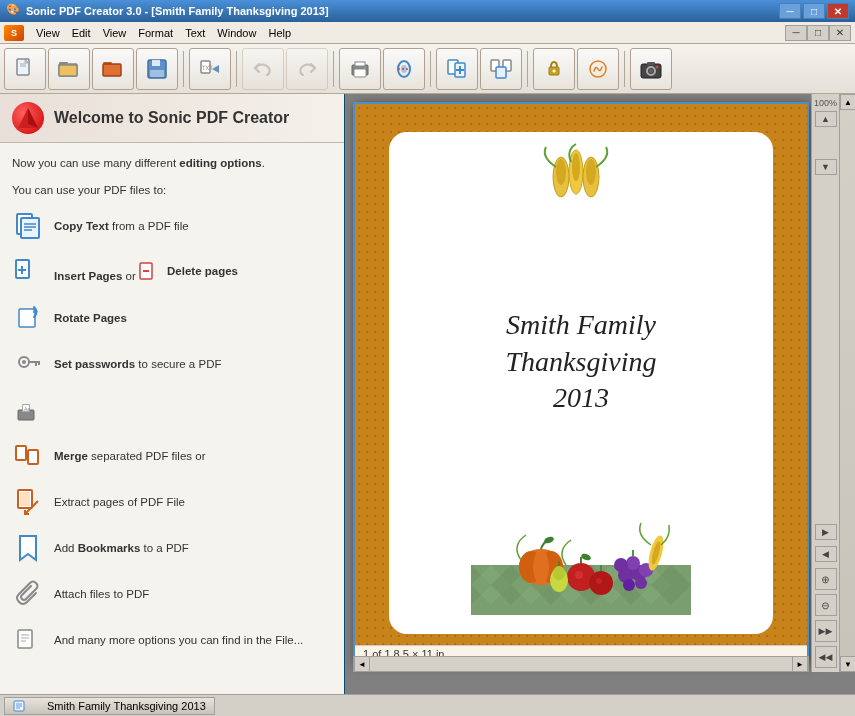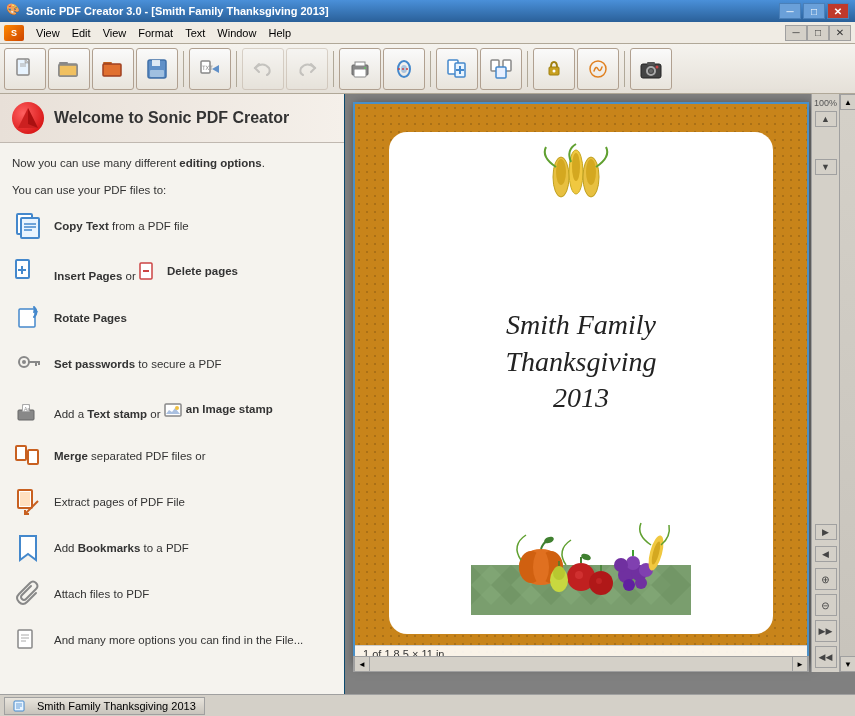--- a/index.html
+++ b/index.html
@@ -183,21 +183,21 @@
       padding: 0 4px;
       gap: 8px;
     }
     #taskbar-item {
       display: flex; align-items: center;
       background: linear-gradient(to bottom, #e8e4dc, #c8c4bc);
       border: 1px solid #a0a0a0;
       padding: 2px 8px;
       height: 18px;
       font-size: 11px;
-      gap: 12px;
+      gap: 22px;
     }
     #page-info {
       position: absolute;
       bottom: 4px; left: 12px;
       font-size: 11px; color: #333;
       background: rgba(255,255,255,0.9);
       padding: 1px 4px;
     }
 
     
@@ -423,31 +423,20 @@
     </div>
 
     <div class="feature-item">
       <div class="feature-icon">
         <svg width="28" height="28" viewBox="0 0 28 28">
             <rect x="4" y="14" width="16" height="10" rx="1" fill="#888" stroke="#666" stroke-width="1"></rect>
             <rect x="8" y="8" width="8" height="8" rx="1" fill="#aaa"></rect>
             <rect x="9" y="9" width="6" height="6" rx="1" fill="#fff"></rect>
             <text x="10" y="15" font-size="5" fill="#888">Aa</text>
           </svg>
-      </div>
-      <div class="feature-text">
-        Add a <strong>Text stamp</strong> or 
-        <span style="display:inline-flex;align-items:center;gap:4px;">
-          <svg width="18" height="18" viewBox="0 0 18 18">
-              <rect x="1" y="4" width="16" height="12" rx="1" fill="#fff" stroke="#888" stroke-width="1.5"></rect>
-              <path d="M2 14 L5 10 L8 12 L11 8 L16 14Z" fill="#aac0e0"></path>
-              <circle cx="13" cy="8" r="2" fill="#f0c040"></circle>
-            </svg>
-          <strong>an Image stamp</strong>
-        </span>
       </div>
     </div>
 
     <div class="feature-item">
       <div class="feature-icon">
         <svg width="28" height="28" viewBox="0 0 28 28">
             <rect x="2" y="4" width="10" height="14" rx="1" fill="#fff" stroke="#c86020" stroke-width="2"></rect>
             <rect x="14" y="8" width="10" height="14" rx="1" fill="#fff" stroke="#c86020" stroke-width="2"></rect>
           </svg>
       </div>

